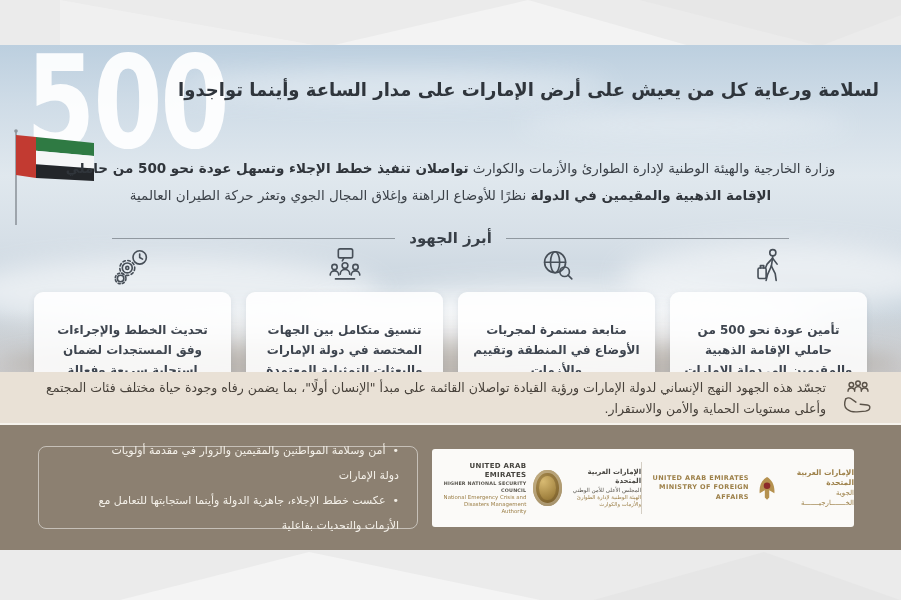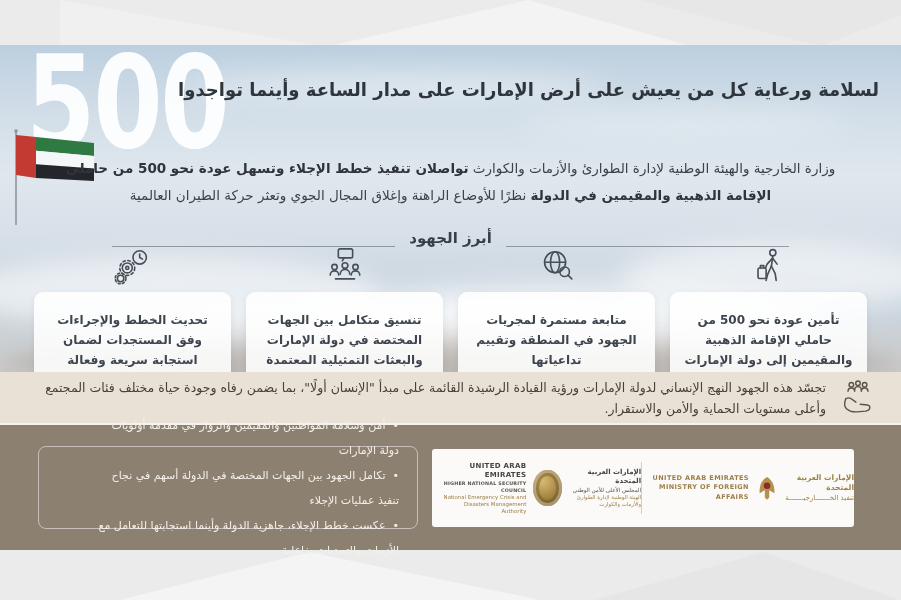--- a/index.html
+++ b/index.html
@@ -35,29 +35,29 @@
   .flag{position:absolute;left:10px;top:84px;}
 
   .hero-text{position:absolute;right:22px;top:26px;text-align:right;direction:rtl;}
   .hero-line1{font-size:19px;color:#3f464e;}
   .hero-line2{font-size:18px;font-weight:bold;color:#2f353c;margin-top:8px;}
 
   .intro{position:absolute;top:110px;left:50%;transform:translateX(-50%);width:790px;
          direction:rtl;text-align:center;font-size:13.5px;line-height:27px;color:#3c4249;margin:0;}
   .intro b{color:#30353b;}
 
-  .section-head{position:absolute;top:184px;left:0;right:0;display:flex;align-items:flex-end;padding:0 112px;box-sizing:border-box;}
+  .section-head{position:absolute;top:184px;left:0;right:0;display:flex;align-items:center;padding:0 112px;box-sizing:border-box;}
   .rule{flex:1;height:1px;background:rgba(85,92,100,.55);}
   .section-title{margin:0 14px;font-size:15px;font-weight:bold;color:#383f47;direction:rtl;white-space:nowrap;}
 
   .cards{position:absolute;top:200px;left:34px;right:34px;display:flex;gap:15px;direction:rtl;align-items:flex-start;}
   .card{flex:1;display:flex;flex-direction:column;align-items:center;}
   .card-icon{height:44px;display:flex;align-items:center;justify-content:center;margin-bottom:3px;}
   .card-box{width:100%;box-sizing:border-box;background:rgba(255,255,255,.88);border-radius:9px;
-            padding:18px 9px;text-align:center;font-size:12px;line-height:20px;font-weight:bold;color:#3e454f;
+            padding:28px 9px;text-align:center;font-size:12px;line-height:20px;font-weight:bold;color:#3e454f;
             box-shadow:0 2px 6px rgba(60,80,100,.10);}
 
   
   .band{width:901px;height:53px;background:#e9e1d6;border-bottom:2px solid #f6f3ed;
         display:flex;direction:rtl;align-items:center;padding:0 24px;box-sizing:border-box;gap:13px;}
   .band-text{font-size:12.5px;line-height:21px;color:#47413a;text-align:right;max-width:800px;}
 
   
   .footer{position:relative;width:901px;height:125px;background:#8c8071;}
   .bullets-box{position:absolute;left:38px;top:21px;width:380px;height:83px;border:1px solid rgba(255,255,255,.5);
@@ -158,21 +158,21 @@
         <div class="card">
           <div class="card-icon">
             <svg class="icon" width="42" height="42" viewBox="0 0 44 44">
               <circle cx="20" cy="17" r="11"></circle>
               <path d="M9 17 h22"></path>
               <ellipse cx="20" cy="17" rx="4.8" ry="11"></ellipse>
               <circle cx="30" cy="27" r="5"></circle>
               <path d="M33.5 30.5 L37.5 34.5"></path>
             </svg>
           </div>
-          <div class="card-box">متابعة مستمرة لمجريات الجهود في المنطقة وتقييم تداعياتها</div>
+          <div class="card-box">متابعة مستمرة لمجريات الأوضاع في المنطقة وتقييم والأزمات</div>
         </div>
 
         <div class="card">
           <div class="card-icon">
             <svg class="icon" width="42" height="42" viewBox="0 0 44 44">
               <rect x="15" y="3" width="15" height="9.5" rx="1.8"></rect>
               <path d="M21 12.5 l-1.8 3"></path>
               <circle cx="11" cy="22" r="2.8"></circle>
               <path d="M6.5 30.5 a4.5 4.5 0 0 1 9 0"></path>
               <circle cx="22" cy="20.5" r="3"></circle>
@@ -207,28 +207,27 @@
       <svg class="band-icon" width="38" height="38" viewBox="0 0 40 40">
         <circle cx="13" cy="6" r="2.4"></circle>
         <circle cx="20" cy="4.5" r="2.4"></circle>
         <circle cx="27" cy="6" r="2.4"></circle>
         <path d="M9.5 13 a3.5 3.5 0 0 1 7 0"></path>
         <path d="M16.5 11.5 a3.5 3.5 0 0 1 7 0"></path>
         <path d="M23.5 13 a3.5 3.5 0 0 1 7 0"></path>
         <path d="M7 21 q-2.8 7.5 1.5 10.8 q4 3.2 10.5 2.8 l9 -0.8 q4 -0.6 4.4 -3.4 q0.4 -2.6 -2.6 -3 l-7.5 -0.9"></path>
         <path d="M7 21 q3 -2.2 5.8 -0.2 l5 3.6"></path>
       </svg>
-      <div class="band-text">تجسّد هذه الجهود النهج الإنساني لدولة الإمارات ورؤية القيادة الرشيدة القائمة على مبدأ "الإنسان أولًا"، بما يضمن رفاه وجودة حياة مختلف فئات المجتمع وأعلى مستويات الحماية والأمن والاستقرار.</div>
+      <div class="band-text">تجسّد هذه الجهود النهج الإنساني لدولة الإمارات ورؤية القيادة تواصلان القائمة على مبدأ "الإنسان أولًا"، بما يضمن رفاه وجودة حياة مختلف فئات المجتمع وأعلى مستويات الحماية والأمن والاستقرار.</div>
     </div>
 
     <div class="footer">
       <div class="bullets-box">
         <ul>
           <li>أمن وسلامة المواطنين والمقيمين والزوار في مقدمة أولويات دولة الإمارات</li>
-          <li>تكامل الجهود بين الجهات المختصة في الدولة أسهم في نجاح تنفيذ عمليات الإجلاء</li>
           <li>عكست خطط الإجلاء، جاهزية الدولة وأينما استجابتها للتعامل مع الأزمات والتحديات بفاعلية</li>
         </ul>
       </div>
 
       <div class="logos-box">
 
         <div class="lockup">
           <div class="en-block">
             <div class="ncema-en1">UNITED ARAB EMIRATES</div>
             <div class="ncema-en2">HIGHER NATIONAL SECURITY COUNCIL</div>
@@ -249,21 +248,21 @@
           <div class="en-block">
             <div class="mofa-en">UNITED ARAB EMIRATES</div>
             <div class="mofa-en">MINISTRY OF FOREIGN AFFAIRS</div>
           </div>
           <svg width="28" height="32" viewBox="0 0 30 34">
             <path d="M15 2 C8 6 4 14 5 24 L12 20 L12 30 L15 33 L18 30 L18 20 L25 24 C26 14 22 6 15 2 Z" fill="#b5914f"></path>
             <circle cx="15" cy="14" r="4.5" fill="#8c2a2a"></circle>
           </svg>
           <div class="ar-block">
             <div class="mofa-ar1">الإمارات العربية المتحدة</div>
-            <div class="mofa-ar2">تنفيذ الخـــــــارجيـــــــة</div>
+            <div class="mofa-ar2">الجوية الخـــــــارجيـــــــة</div>
           </div>
         </div>
 
       </div>
     </div>
 
   </div>
 </div>
 
 </body></html>

